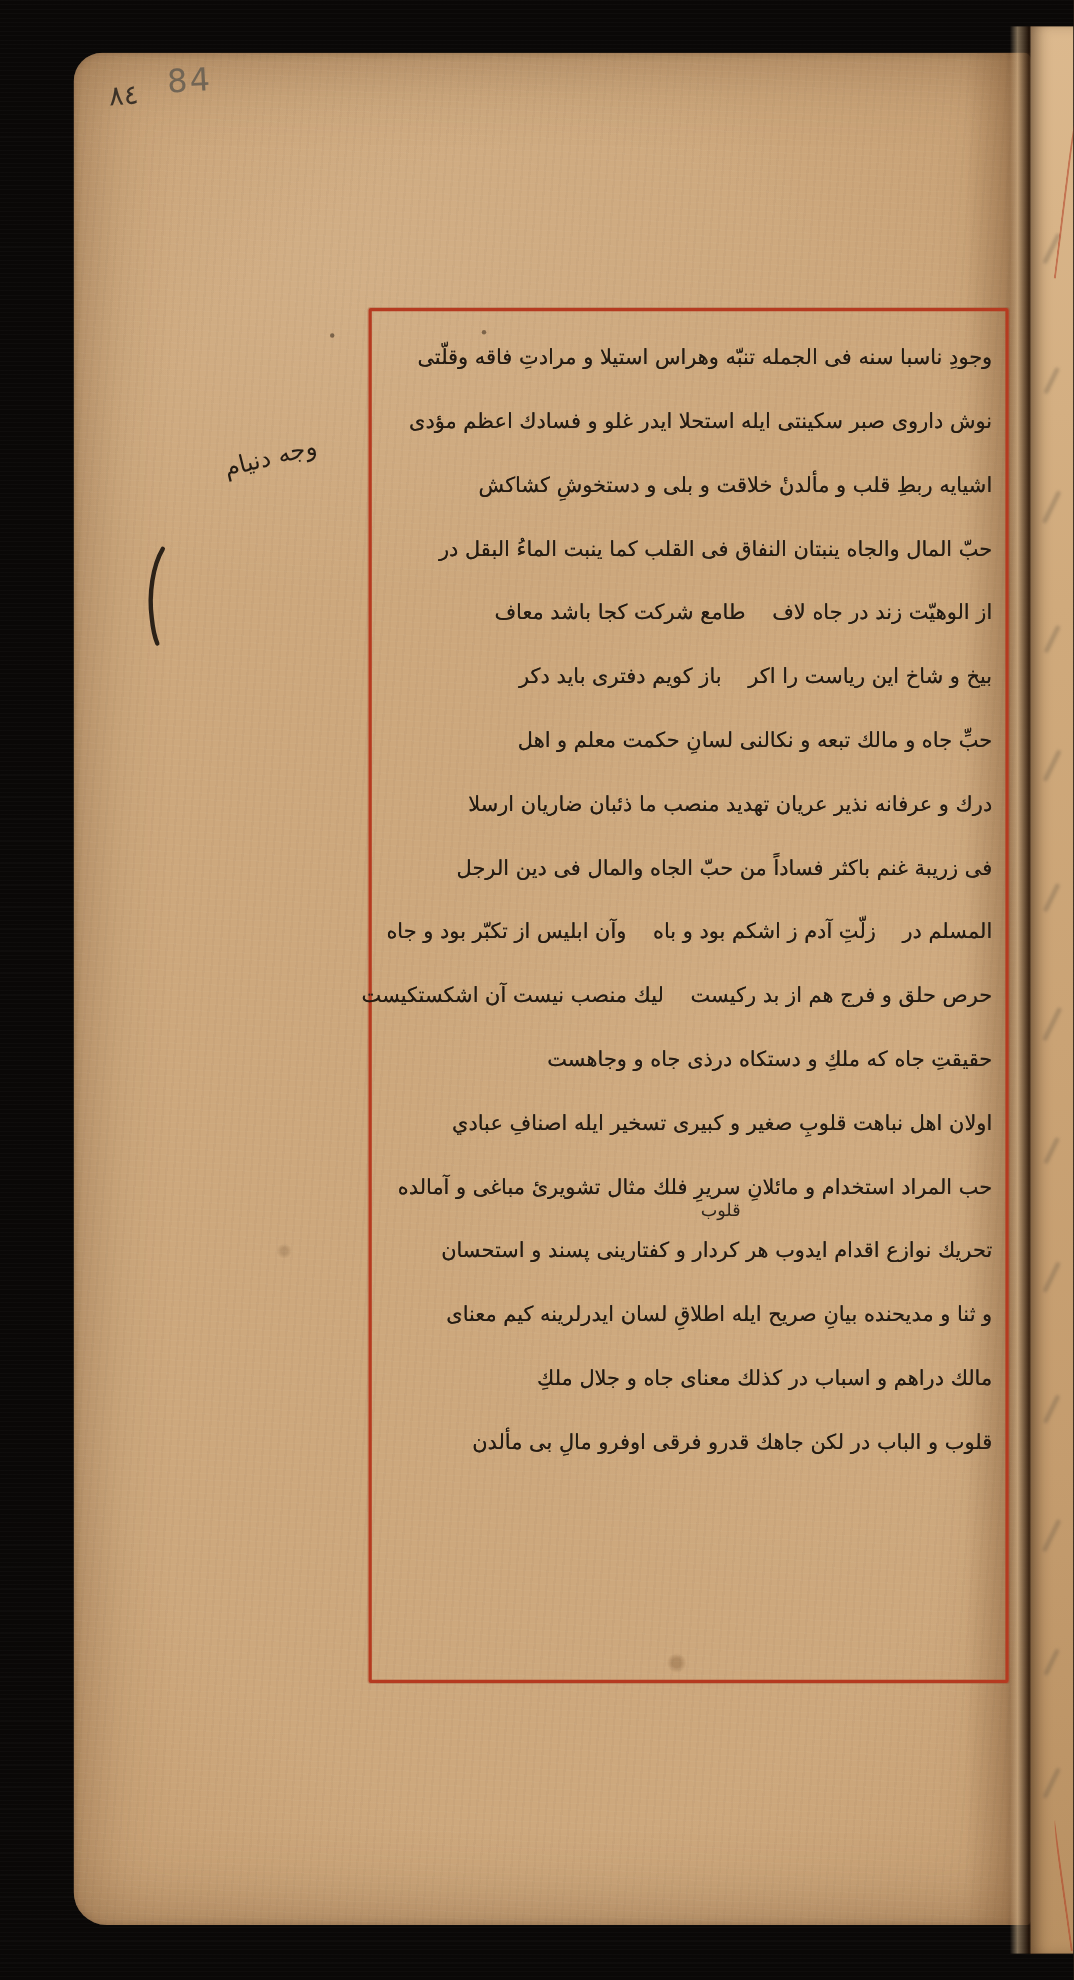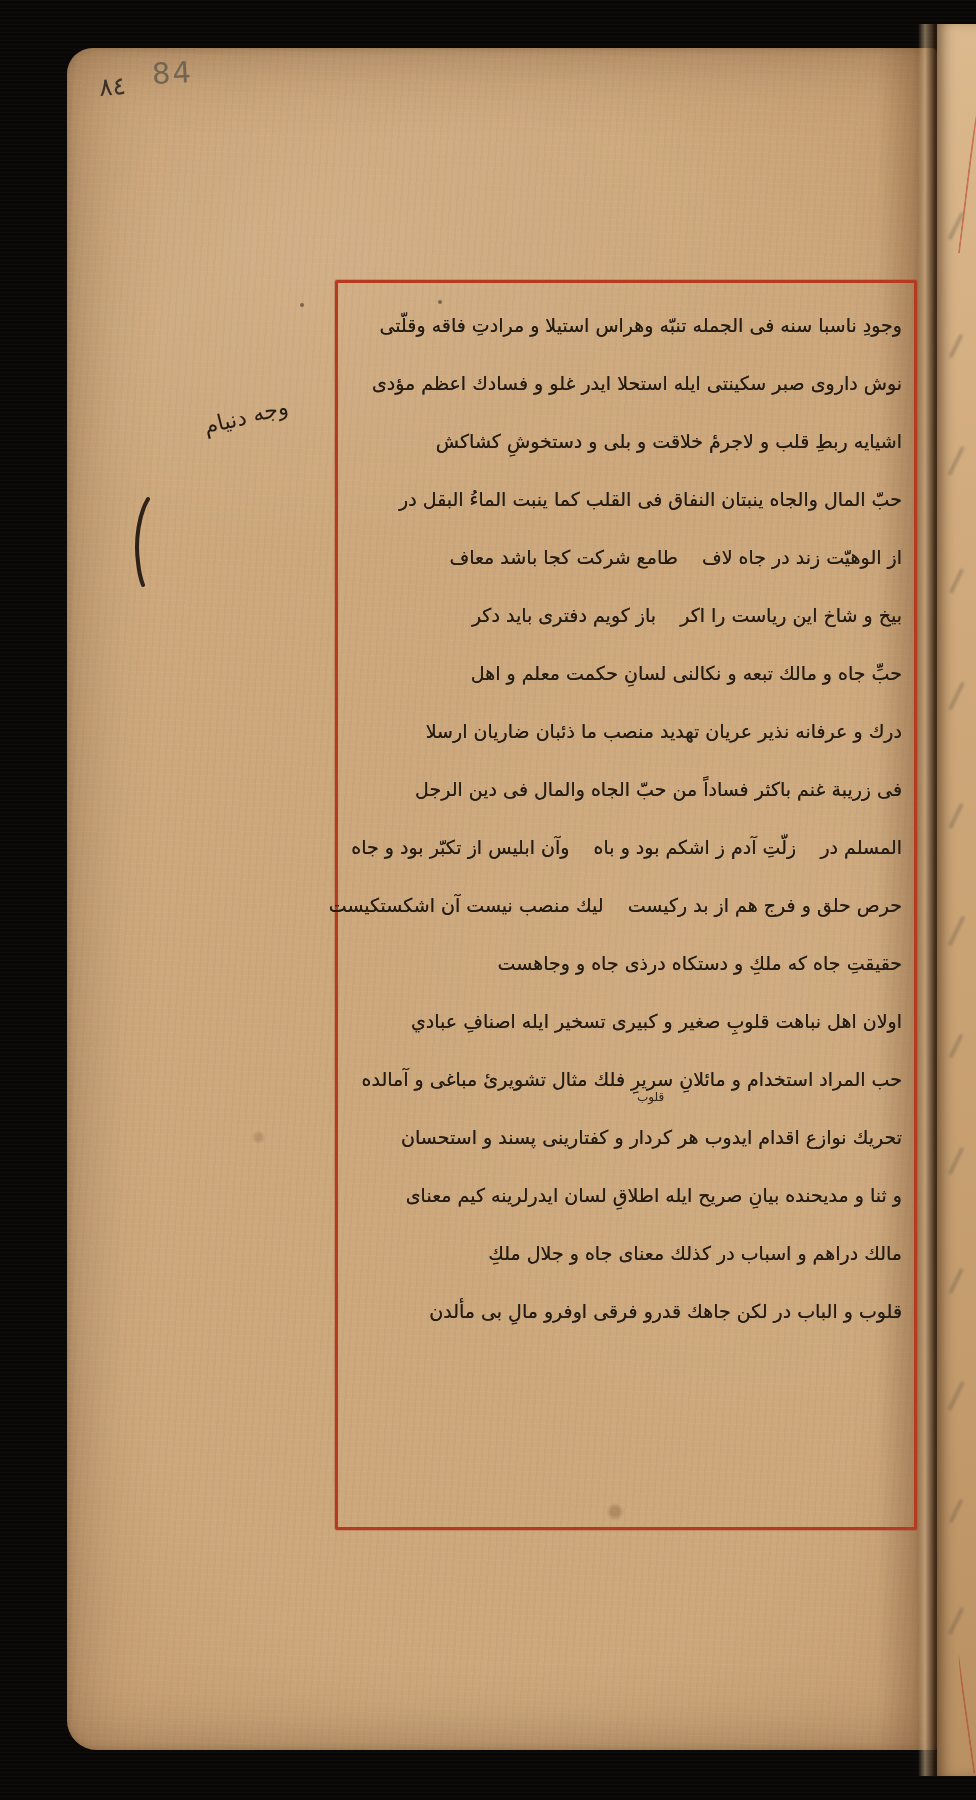--- a/index.html
+++ b/index.html
@@ -36,21 +36,21 @@
   .marg-mark{position:absolute;left:64px;top:448px;}
   
   .frame{position:absolute;left:268px;top:232px;width:576px;height:1244px;
     border:3px solid #b53a20;border-radius:2px;
     box-shadow:0 0 0 1px rgba(150,55,30,.25);}
   .ink-dot{position:absolute;width:4px;height:4px;border-radius:50%;background:rgba(52,38,24,.55);}
   
   .lines{position:absolute;right:35px;left:0;top:248px;direction:rtl;text-align:right;}
   .tline{height:58px;line-height:58px;font-size:19px;color:#241b12;white-space:pre;
     overflow:visible;text-shadow:0 0 .6px rgba(36,27,18,.85);}
-  .gloss{position:absolute;left:570px;top:1042px;font-size:12px;color:#2b2117;direction:rtl;}
+  .gloss{position:absolute;left:570px;top:1042px;font-size:16px;color:#2b2117;direction:rtl;}
   
   .gutter-crease{position:absolute;left:918px;top:24px;width:20px;height:1752px;
     background:linear-gradient(90deg, rgba(0,0,0,0), rgba(238,205,160,.5) 35%, rgba(45,26,12,.70) 85%, rgba(45,26,12,.75));}
   .strip{position:absolute;left:937px;top:24px;width:39px;height:1752px;
     background:linear-gradient(180deg,#dcb98e,#d0aa7c 30%,#c49c6e 75%,#b89062);
     box-shadow:inset 10px 0 14px -6px rgba(55,32,15,.65);}
   .ghost-line{position:absolute;height:4px;background:rgba(92,82,66,.32);
     filter:blur(1.3px);transform:rotate(-64deg);border-radius:2px;}
   .ghost-red{position:absolute;width:3px;border-left:2px solid rgba(178,62,36,.55);
     border-radius:50% 50% 0 0;}
@@ -75,21 +75,21 @@
       </svg>
     </div>
 
     <div class="frame"></div>
     <div class="ink-dot" style="left:233px;top:255px;"></div>
     <div class="ink-dot" style="left:371px;top:252px;"></div>
 
     <div class="lines">
       <div class="tline">وجودِ ناسبا سنه فى الجمله تنبّه وهراس استيلا و مرادتِ فاقه وقلّتى</div>
       <div class="tline">نوش داروى صبر سكينتى ايله استحلا ايدر غلو و فسادك اعظم مؤدى</div>
-      <div class="tline">اشيايه ربطِ قلب و لاجرمٔ خلاقت و بلى و دستخوشِ كشاكش</div>
+      <div class="tline">اشيايه ربطِ قلب و مألدنٔ خلاقت و بلى و دستخوشِ كشاكش</div>
       <div class="tline">حبّ المال والجاه ينبتان النفاق فى القلب كما ينبت الماءُ البقل در</div>
       <div class="tline">از الوهيّت زند در جاه لاف    طامع شركت كجا باشد معاف</div>
       <div class="tline">بيخ و شاخ اين رياست را اكر    باز كويم دفترى بايد دكر</div>
       <div class="tline">حبِّ جاه و مالك تبعه و نكالنى لسانِ حكمت معلم و اهل</div>
       <div class="tline">درك و عرفانه نذير عريان تهديد منصب ما ذئبان ضاريان ارسلا</div>
       <div class="tline">فى زريبة غنم باكثر فساداً من حبّ الجاه والمال فى دين الرجل</div>
       <div class="tline">المسلم در    زلّتِ آدم ز اشكم بود و باه    وآن ابليس از تكبّر بود و جاه</div>
       <div class="tline">حرص حلق و فرج هم از بد ركيست    ليك منصب نيست آن اشكستكيست</div>
       <div class="tline">حقيقتِ جاه كه ملكِ و دستكاه درذى جاه و وجاهست</div>
       <div class="tline">اولان اهل نباهت قلوبِ صغير و كبيرى تسخير ايله اصنافِ عبادي</div>

